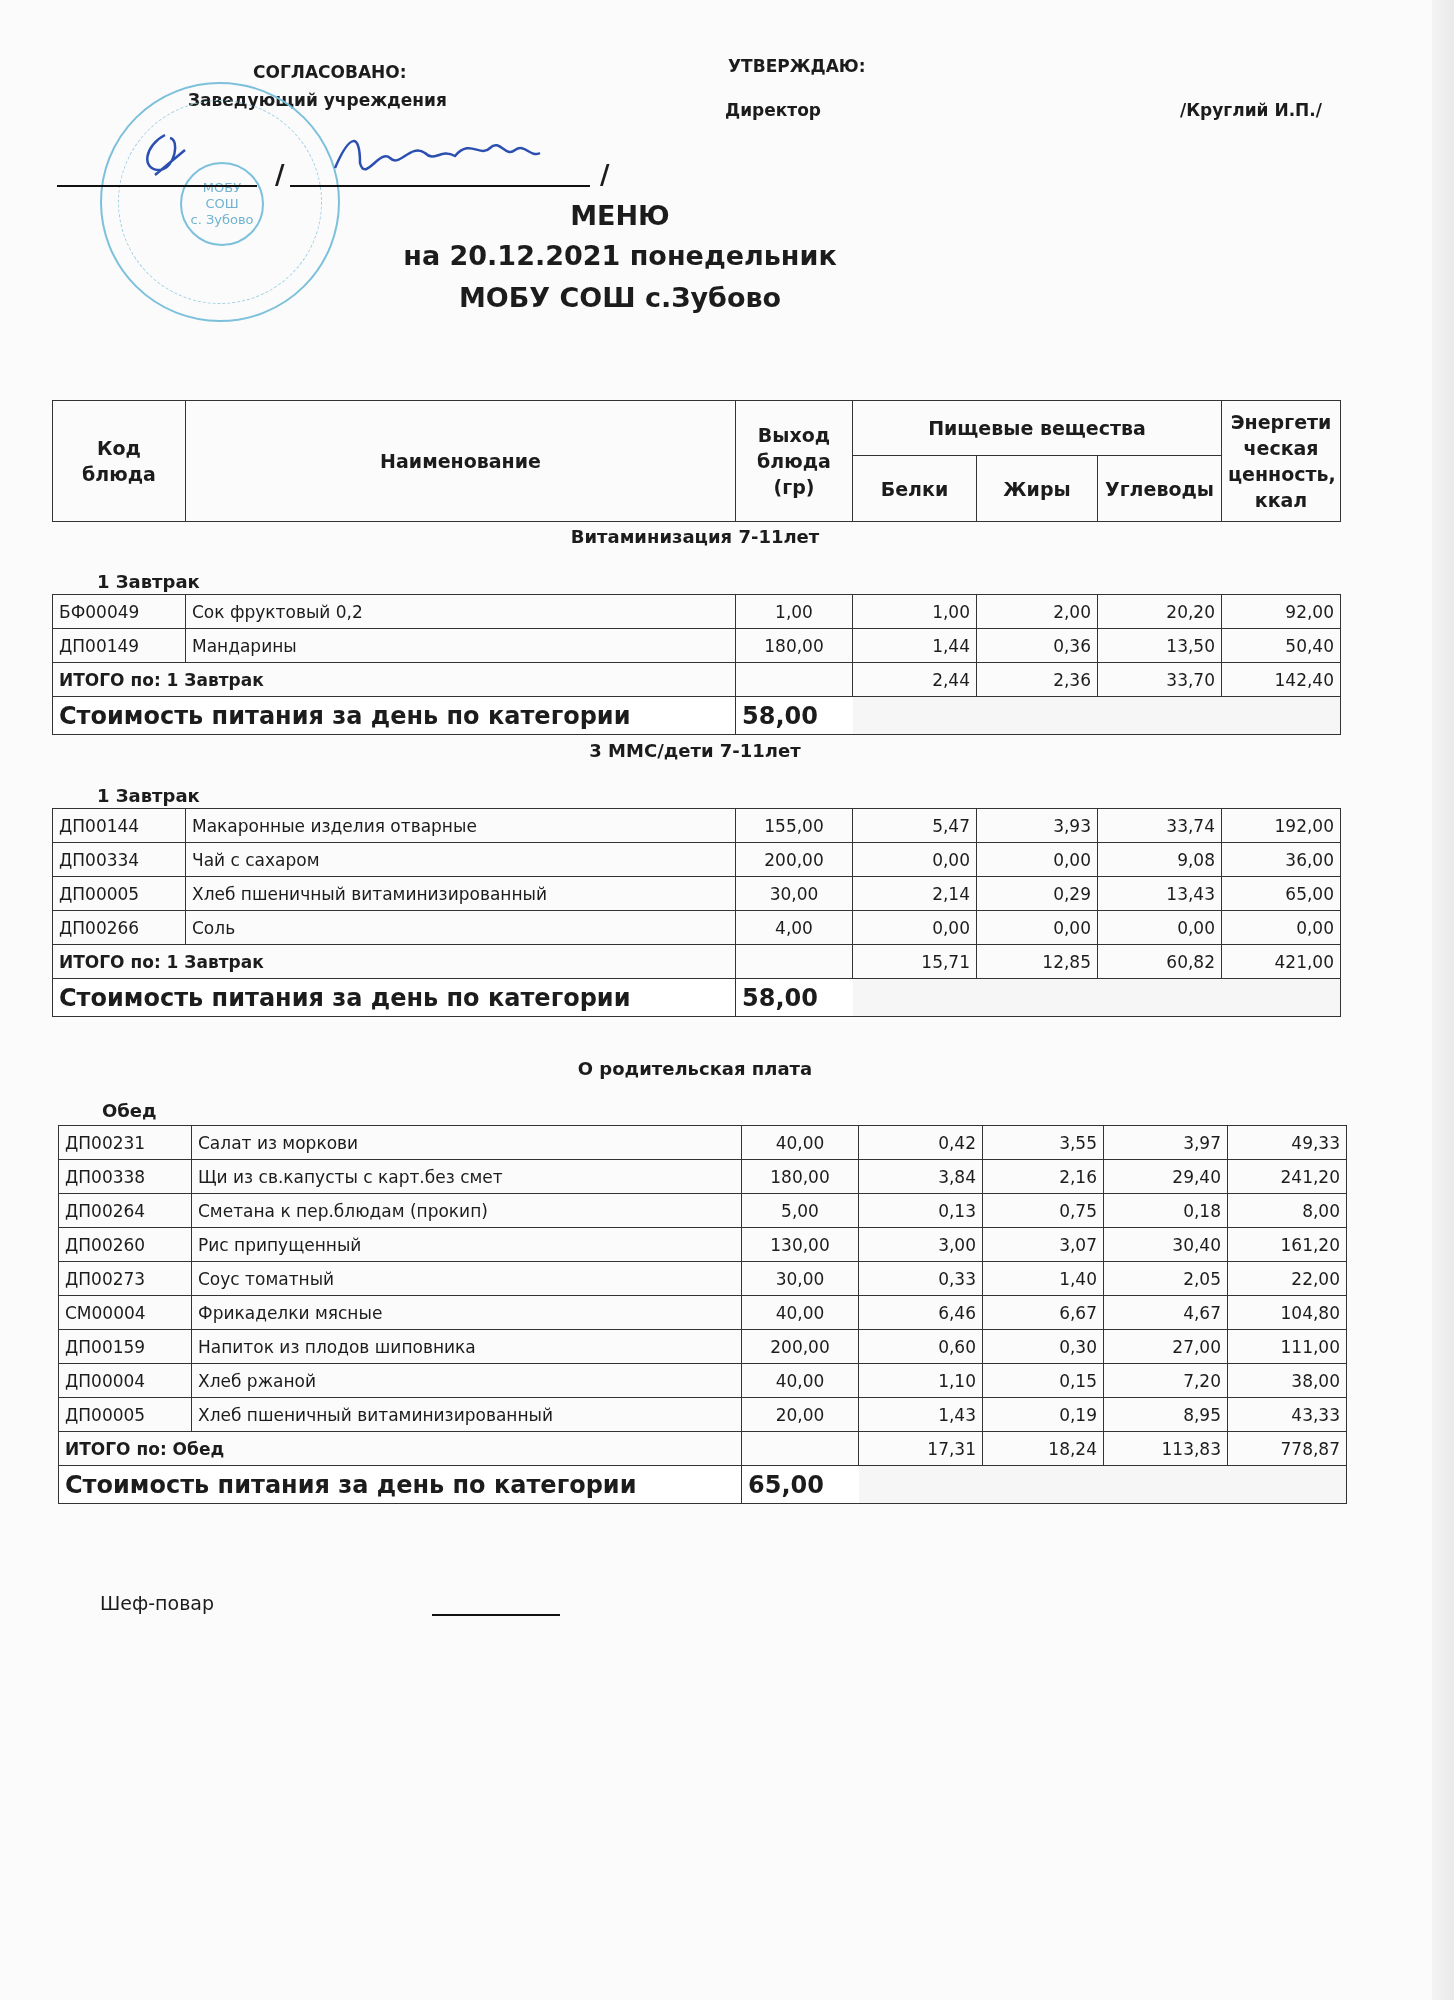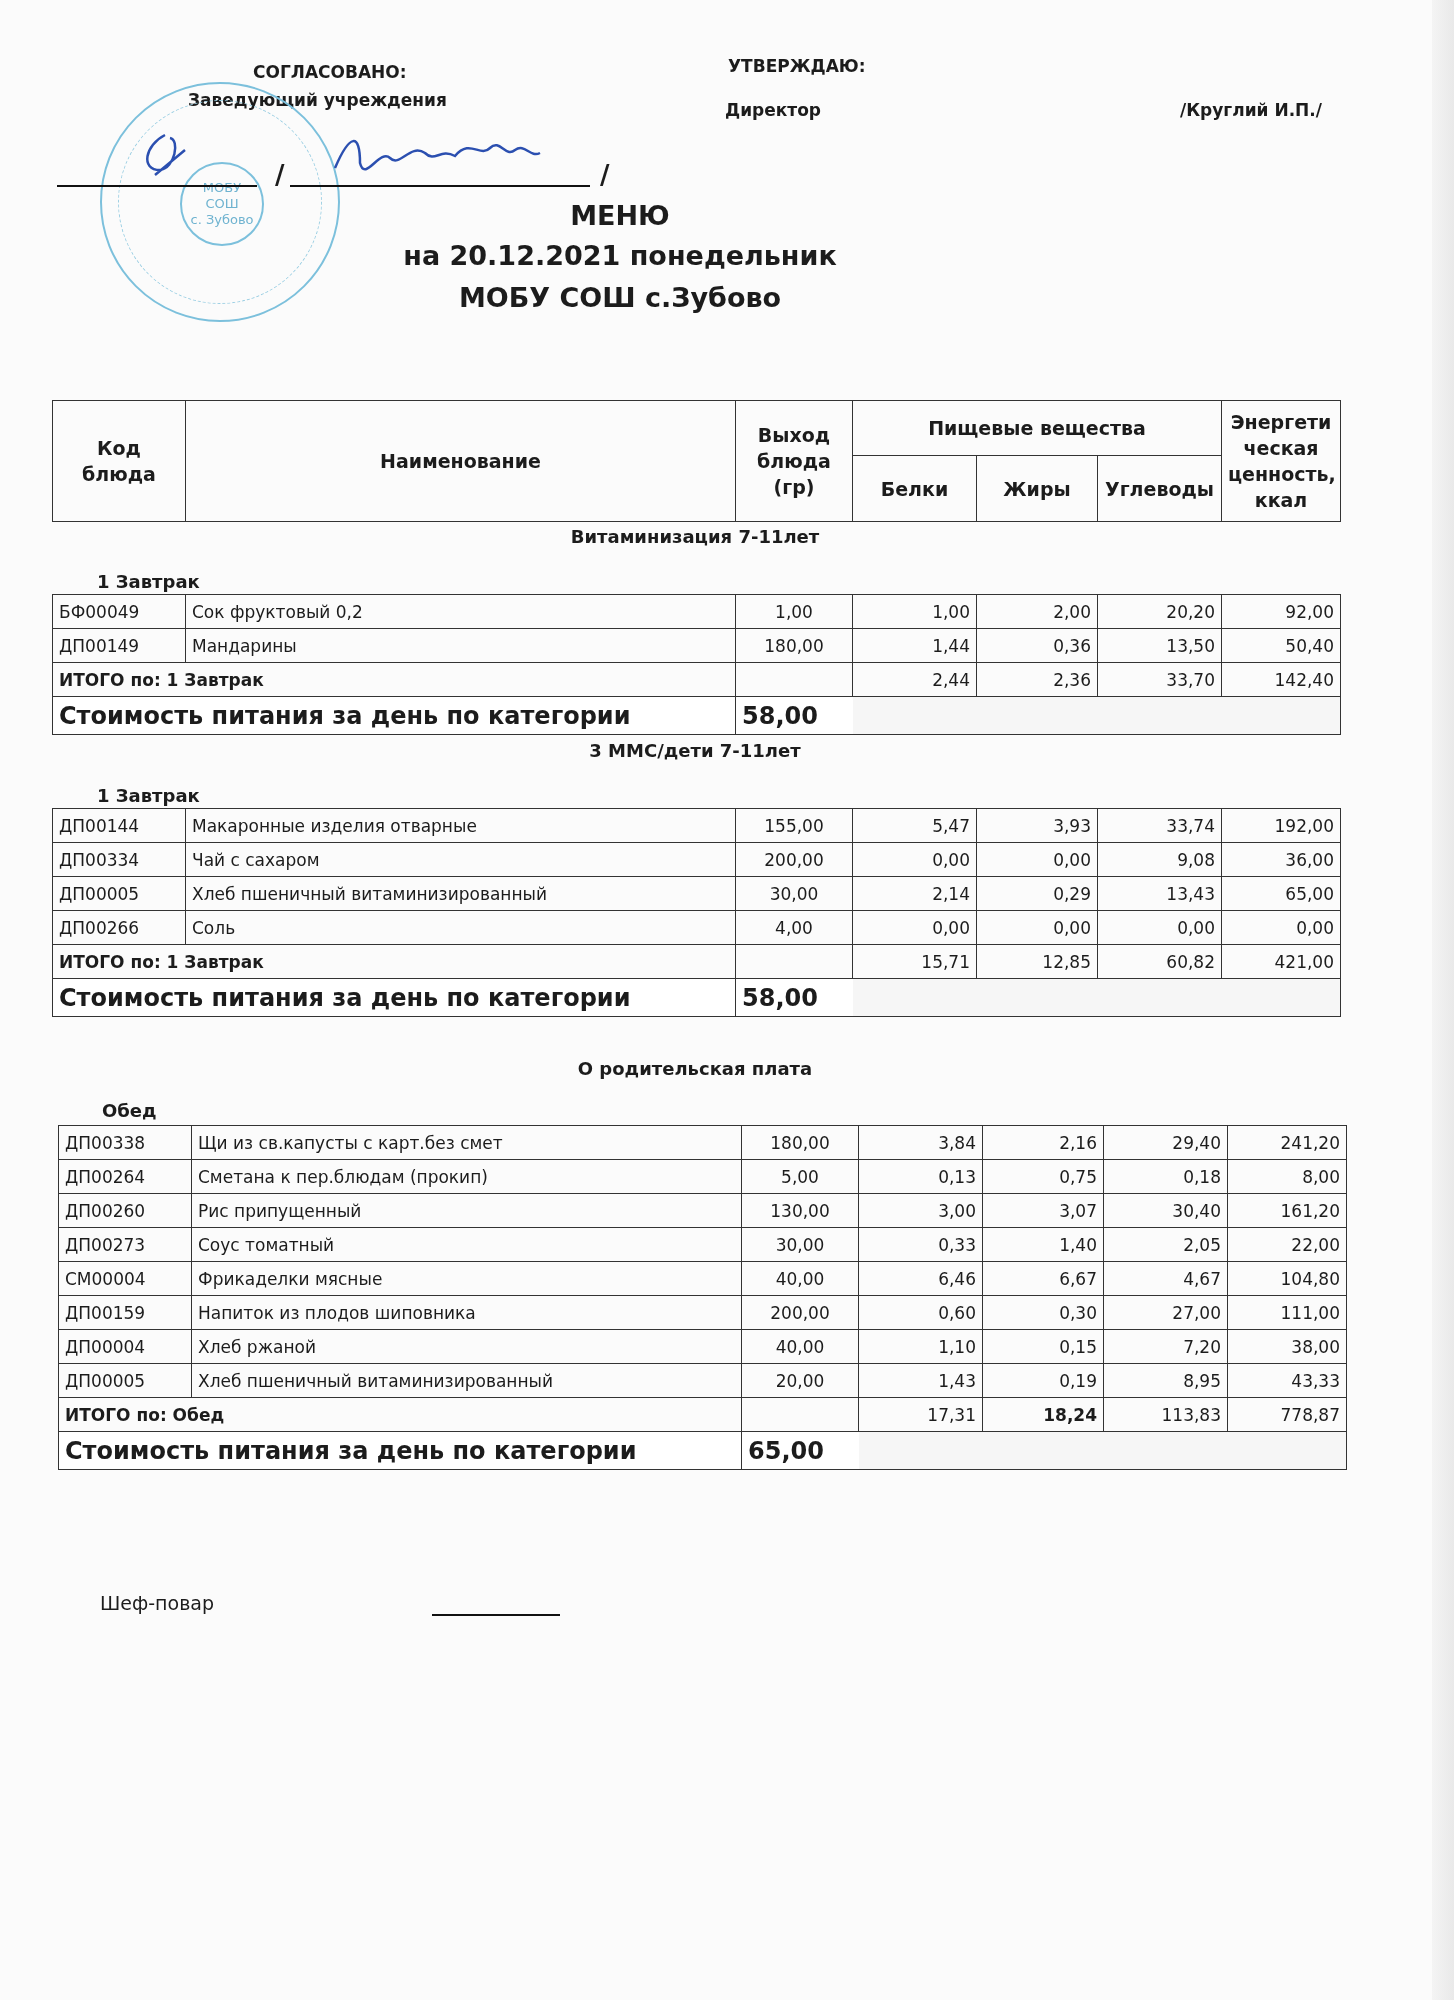--- a/index.html
+++ b/index.html
@@ -217,20 +217,29 @@
     <col style="width:133px">
       <col style="width:550px">
       <col style="width:117px">
     <col style="width:124px">
       <col style="width:121px">
       <col style="width:124px">
       <col style="width:119px">
   </colgroup>
   <tbody>
       <tr>
+        <td>ДП00231</td>
+        <td>Салат из моркови</td>
+        <td class="ctr">40,00</td>
+        <td class="num">0,42</td>
+        <td class="num">3,55</td>
+        <td class="num">3,97</td>
+        <td class="num">49,33</td>
+      </tr>
+      <tr>
         <td>ДП00338</td>
         <td>Щи из св.капусты с карт.без смет</td>
         <td class="ctr">180,00</td>
         <td class="num">3,84</td>
         <td class="num">2,16</td>
         <td class="num">29,40</td>
         <td class="num">241,20</td>
       </tr>
       <tr>
         <td>ДП00264</td>
@@ -292,21 +301,21 @@
         <td class="ctr">20,00</td>
         <td class="num">1,43</td>
         <td class="num">0,19</td>
         <td class="num">8,95</td>
         <td class="num">43,33</td>
       </tr>
       <tr class="total">
         <td colspan="2" style="font-weight: bold;">ИТОГО по: Обед</td>
         <td style="font-weight: normal;"></td>
         <td class="num" style="font-weight: normal;">17,31</td>
-        <td class="num" style="font-weight: bold;">18,24</td>
+        <td class="num" style="font-weight: normal;">18,24</td>
         <td class="num" style="font-weight: normal;">113,83</td>
         <td class="num" style="font-weight: normal;">778,87</td>
       </tr>
       <tr class="cost">
         <td colspan="2">Стоимость питания за день по категории</td>
         <td style="border-right: none;">65,00</td>
         <td class="empty" colspan="4" style="border-left: none;"></td>
       </tr>
     </tbody>
 </table>

